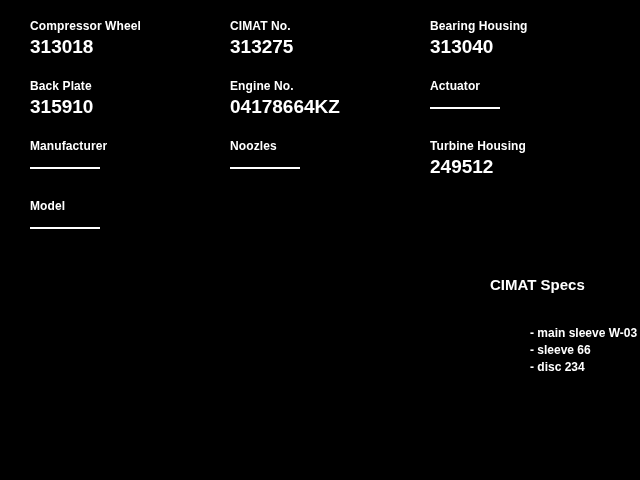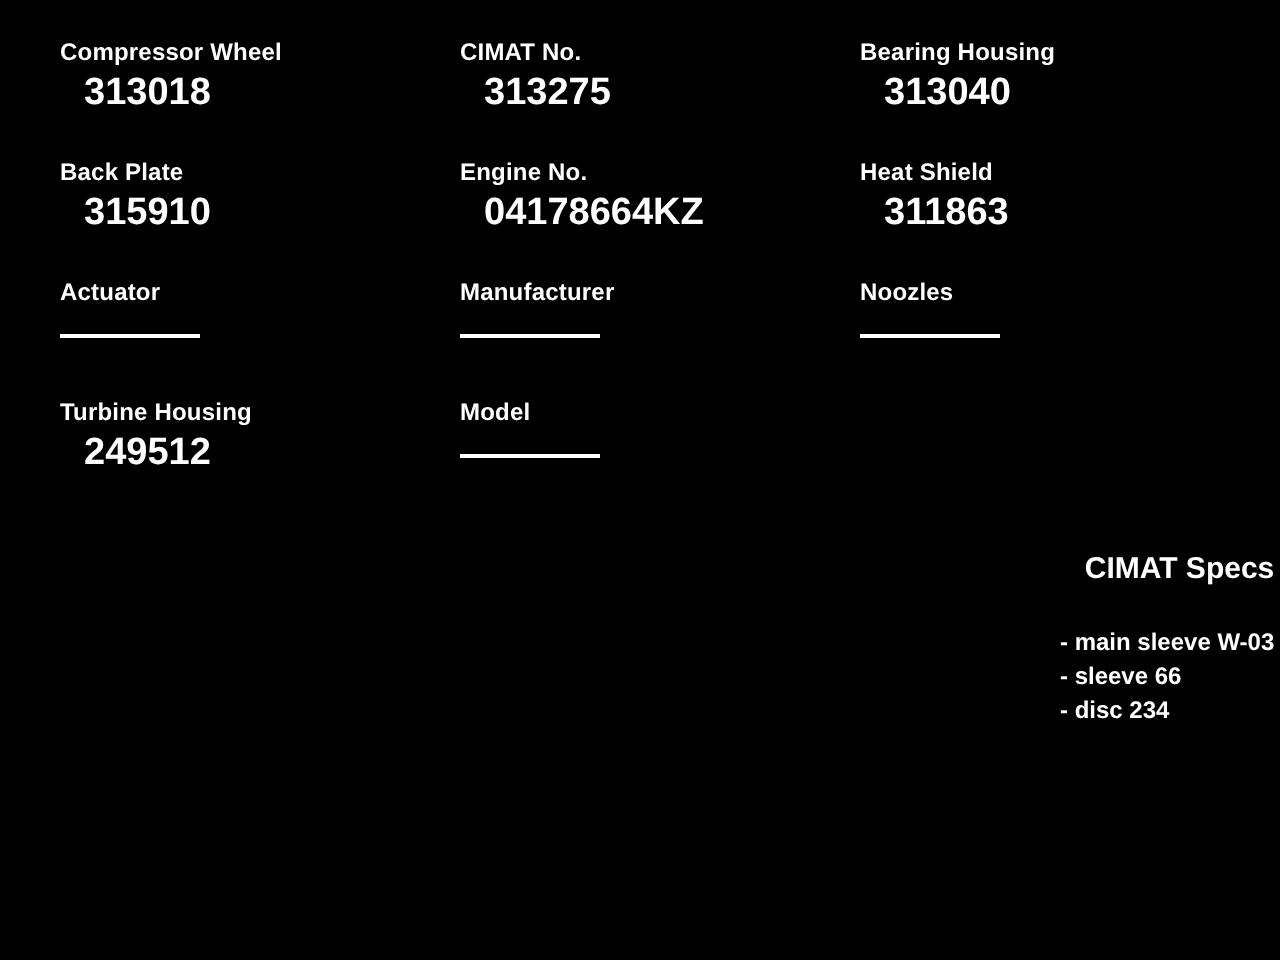--- a/index.html
+++ b/index.html
@@ -36,41 +36,39 @@
     letter-spacing: 0.1px;
     white-space: nowrap;
   }
   .field-value {
     color: #ffffff;
     font-size: 19px;
     font-weight: bold;
     line-height: 22px;
     margin-top: 3px;
     white-space: nowrap;
-    margin-left: 12px;
   }
   .field-blank-line {
     width: 70px;
     height: 2px;
     background: #ffffff;
     margin-top: 14px;
   }
   .specs {
     position: absolute;
     left: 490px;
     top: 276px;
     color: #ffffff;
   }
   .specs-title {
     font-size: 15px;
     font-weight: bold;
     line-height: 17px;
-    margin-bottom: 20px;
+    margin-bottom: 32px;
     white-space: nowrap;
-    text-align: right;
   }
   .specs-item {
     font-size: 12px;
     font-weight: bold;
     line-height: 17px;
     white-space: nowrap;
     margin-left: 40px;
   }
 </style>
 </head>
@@ -103,25 +101,20 @@
       <div class="field-value">315910</div>
 
     </div>
 
     <div class="field">
       <div class="field-label">Engine No.</div>
       <div class="field-value">04178664KZ</div>
 
     </div>
 
-    <div class="field">
-      <div class="field-label">Heat Shield</div>
-      <div class="field-value">311863</div>
-
-    </div>
 
     <div class="field">
       <div class="field-label">Actuator</div>
 
       <div class="field-blank-line"></div>
     </div>
 
     <div class="field">
       <div class="field-label">Manufacturer</div>
 

